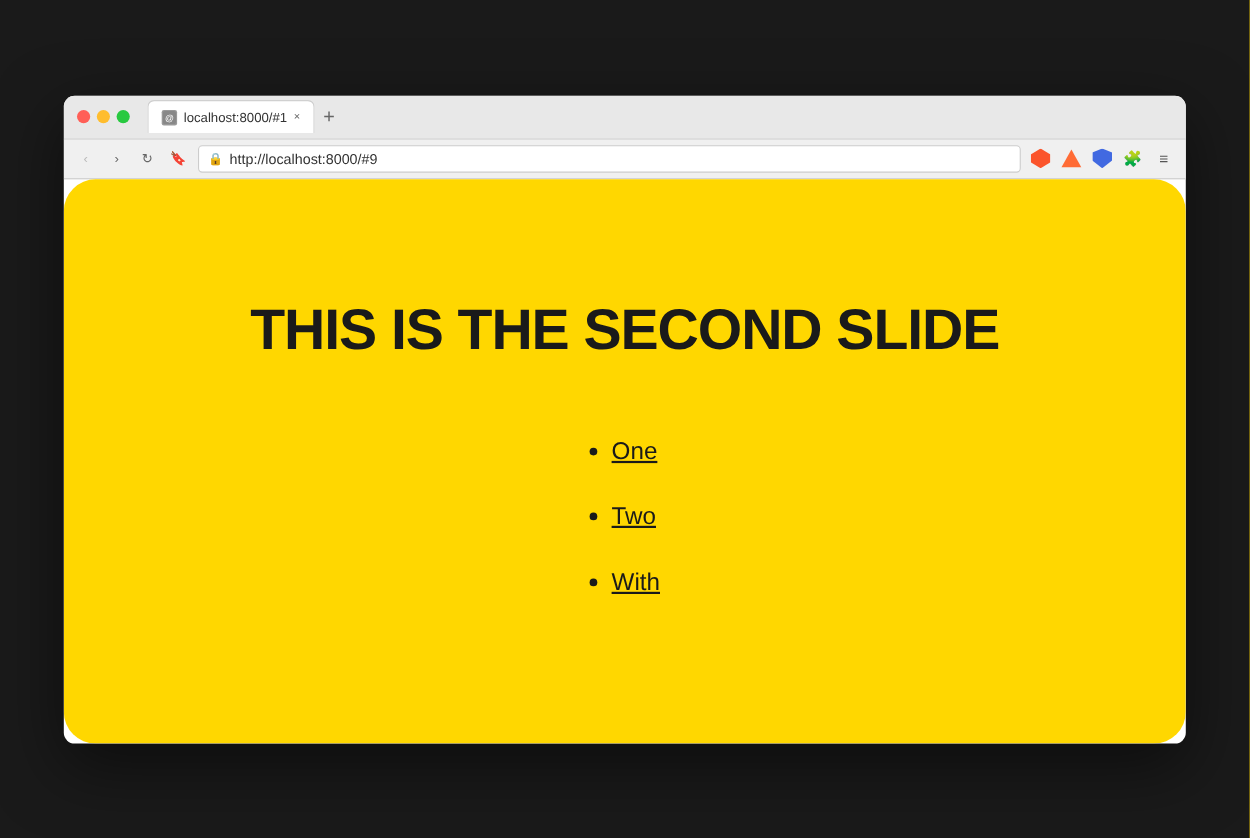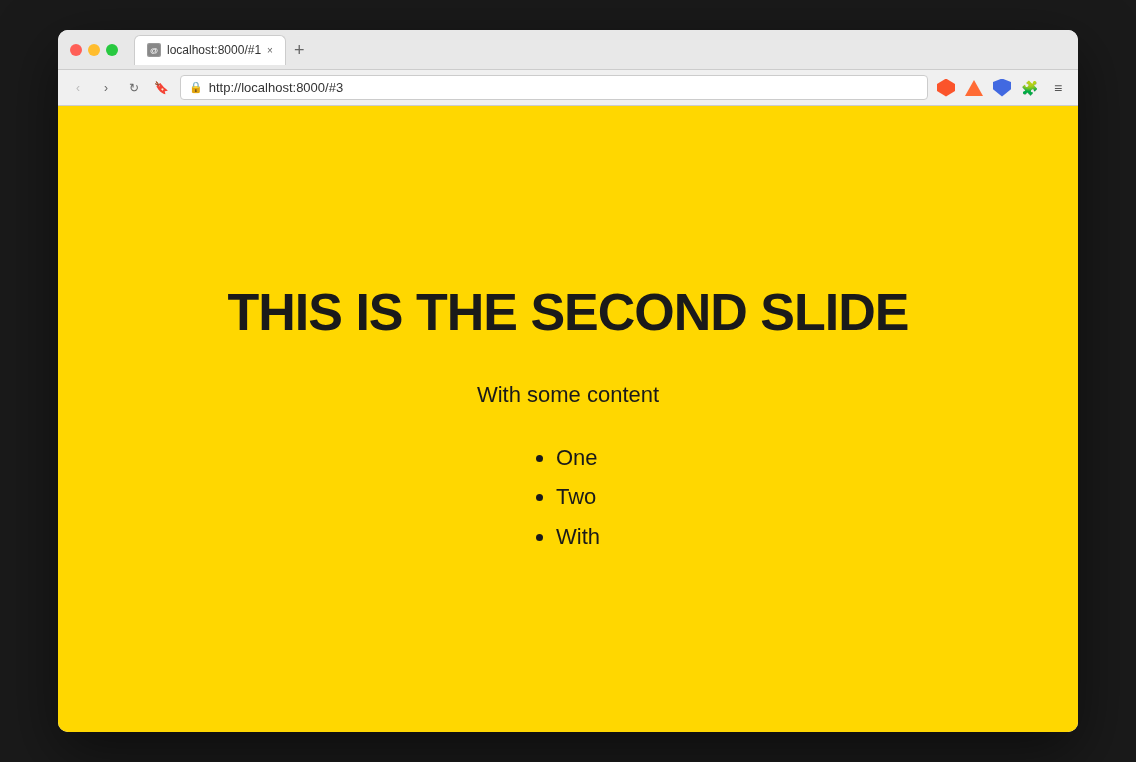--- a/index.html
+++ b/index.html
@@ -156,26 +156,27 @@
       display: flex;
       align-items: center;
       justify-content: center;
       font-size: 14px;
       cursor: pointer;
     }
 
     
     .slide-content {
       background: #FFD700;
-      height: 626px;
+      height: 513px;
       display: flex;
       flex-direction: column;
       align-items: center;
       justify-content: center;
       padding: 40px;
+      border-radius: 29px;
     }
 
     .slide-title {
       font-size: 52px;
       font-weight: 900;
       color: #1a1a1a;
       text-align: center;
       margin-bottom: 40px;
       letter-spacing: -1px;
       font-family: -apple-system, BlinkMacSystemFont, 'Arial Black', 'Helvetica Neue', sans-serif;
@@ -190,21 +191,22 @@
 
     .slide-list {
       list-style: disc;
       padding-left: 20px;
       font-size: 22px;
       color: #1a1a1a;
       line-height: 1.8;
     }
 
     .slide-list li {
-      margin: 0 0;
+      margin: 20px 0;
+      text-decoration: underline;
     }
 
     .brave-lion {
       background: #fb542b;
       clip-path: polygon(50% 0%, 100% 30%, 100% 70%, 50% 100%, 0% 70%, 0% 30%);
       width: 18px;
       height: 18px;
     }
 
     .triangle-icon {
@@ -260,21 +262,21 @@
   </div>
 
   <div class="address-bar">
     <div class="nav-btn disabled">‹</div>
     <div class="nav-btn">›</div>
     <div class="nav-btn">↻</div>
     <div class="nav-btn">🔖</div>
 
     <div class="address-input">
       <span class="lock-icon">🔒</span>
-      <span class="address-text">http://localhost:8000/#3</span>
+      <span class="address-text">http://localhost:8000/#9</span>
     </div>
 
     <div class="browser-icons">
       <div class="browser-icon">
         <div class="brave-lion"></div>
       </div>
       <div class="browser-icon">
         <div class="triangle-icon"></div>
       </div>
       <div class="browser-icon">
@@ -284,21 +286,20 @@
         <span class="puzzle-icon">🧩</span>
       </div>
       <div class="browser-icon">
         <span class="menu-icon">≡</span>
       </div>
     </div>
   </div>
 
   <div class="slide-content">
     <h1 class="slide-title">THIS IS THE SECOND SLIDE</h1>
-    <p class="slide-subtitle">With some content</p>
     <ul class="slide-list">
       <li>One</li>
       <li>Two</li>
       <li>With</li>
     </ul>
   </div>
 
 </div>
 
 </body></html>

